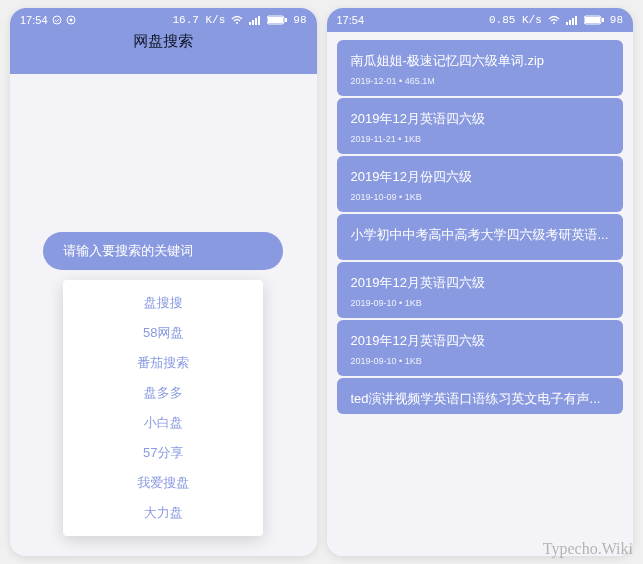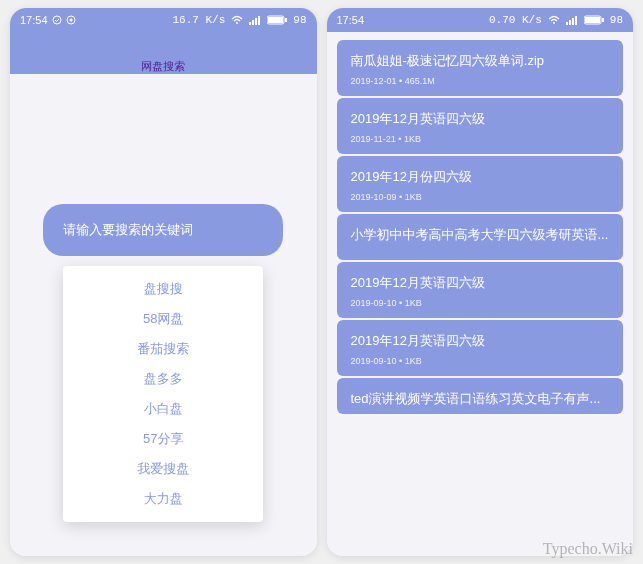--- a/index.html
+++ b/index.html
@@ -32,49 +32,50 @@
       color: #fff;
       font-size: 11px;
     }
     .status-left { display: flex; align-items: center; gap: 4px; }
     .status-right { margin-left: auto; display: flex; align-items: center; gap: 6px; font-family: Liberation Mono, monospace; }
     .status-icon { display: inline-flex; align-items: center; }
     .app-header {
       height: 42px;
       background: #8a9ae0;
       display: flex;
-      align-items: flex-end;
+      align-items: flex-start;
       justify-content: center;
-      color: #4c1d95;
-      font-size: 11px;
+      color: #0f172a;
+      font-size: 15px;
       font-weight: 500;
     }
     .content {
       flex: 1;
       background: #f4f4f8;
       position: relative;
       overflow: hidden;
     }
     
     .search-wrap {
       padding: 130px 12px 0;
       display: flex;
       flex-direction: column;
       align-items: center;
     }
     .search-pill {
       width: 240px;
-      height: 52px;
+      height: 38px;
       background: #8a9ae0;
       border-radius: 20px;
       display: flex;
       align-items: center;
       padding: 0 20px;
       color: #fff;
       font-size: 13px;
+      margin-top: 28px;
     }
     .dropdown {
       margin-top: 10px;
       width: 200px;
       background: #fff;
       border-radius: 4px;
       box-shadow: 0 4px 16px rgba(0,0,0,0.15);
       padding: 8px 0;
     }
     .dropdown-item {
@@ -190,21 +191,21 @@
     </div>
   </div>
 </div>
 
 <div class="phone">
   <div class="status-bar">
     <div class="status-left">
       <span>17:54</span>
     </div>
     <div class="status-right">
-      <span>0.70 K/s</span>
+      <span>0.85 K/s</span>
       <span class="status-icon">
         <svg width="12" height="10" viewBox="0 0 12 10">
             <path d="M1 4 Q6 -1 11 4 M3 6 Q6 3 9 6" stroke="#fff" stroke-width="1.2" fill="none"></path>
             <circle cx="6" cy="8" r="1" fill="#fff"></circle>
           </svg>
       </span>
       <span class="status-icon">
         <svg width="12" height="10" viewBox="0 0 12 10">
             <rect x="0" y="7" width="2" height="3" fill="#fff"></rect>
             <rect x="3" y="5" width="2" height="5" fill="#fff"></rect>

